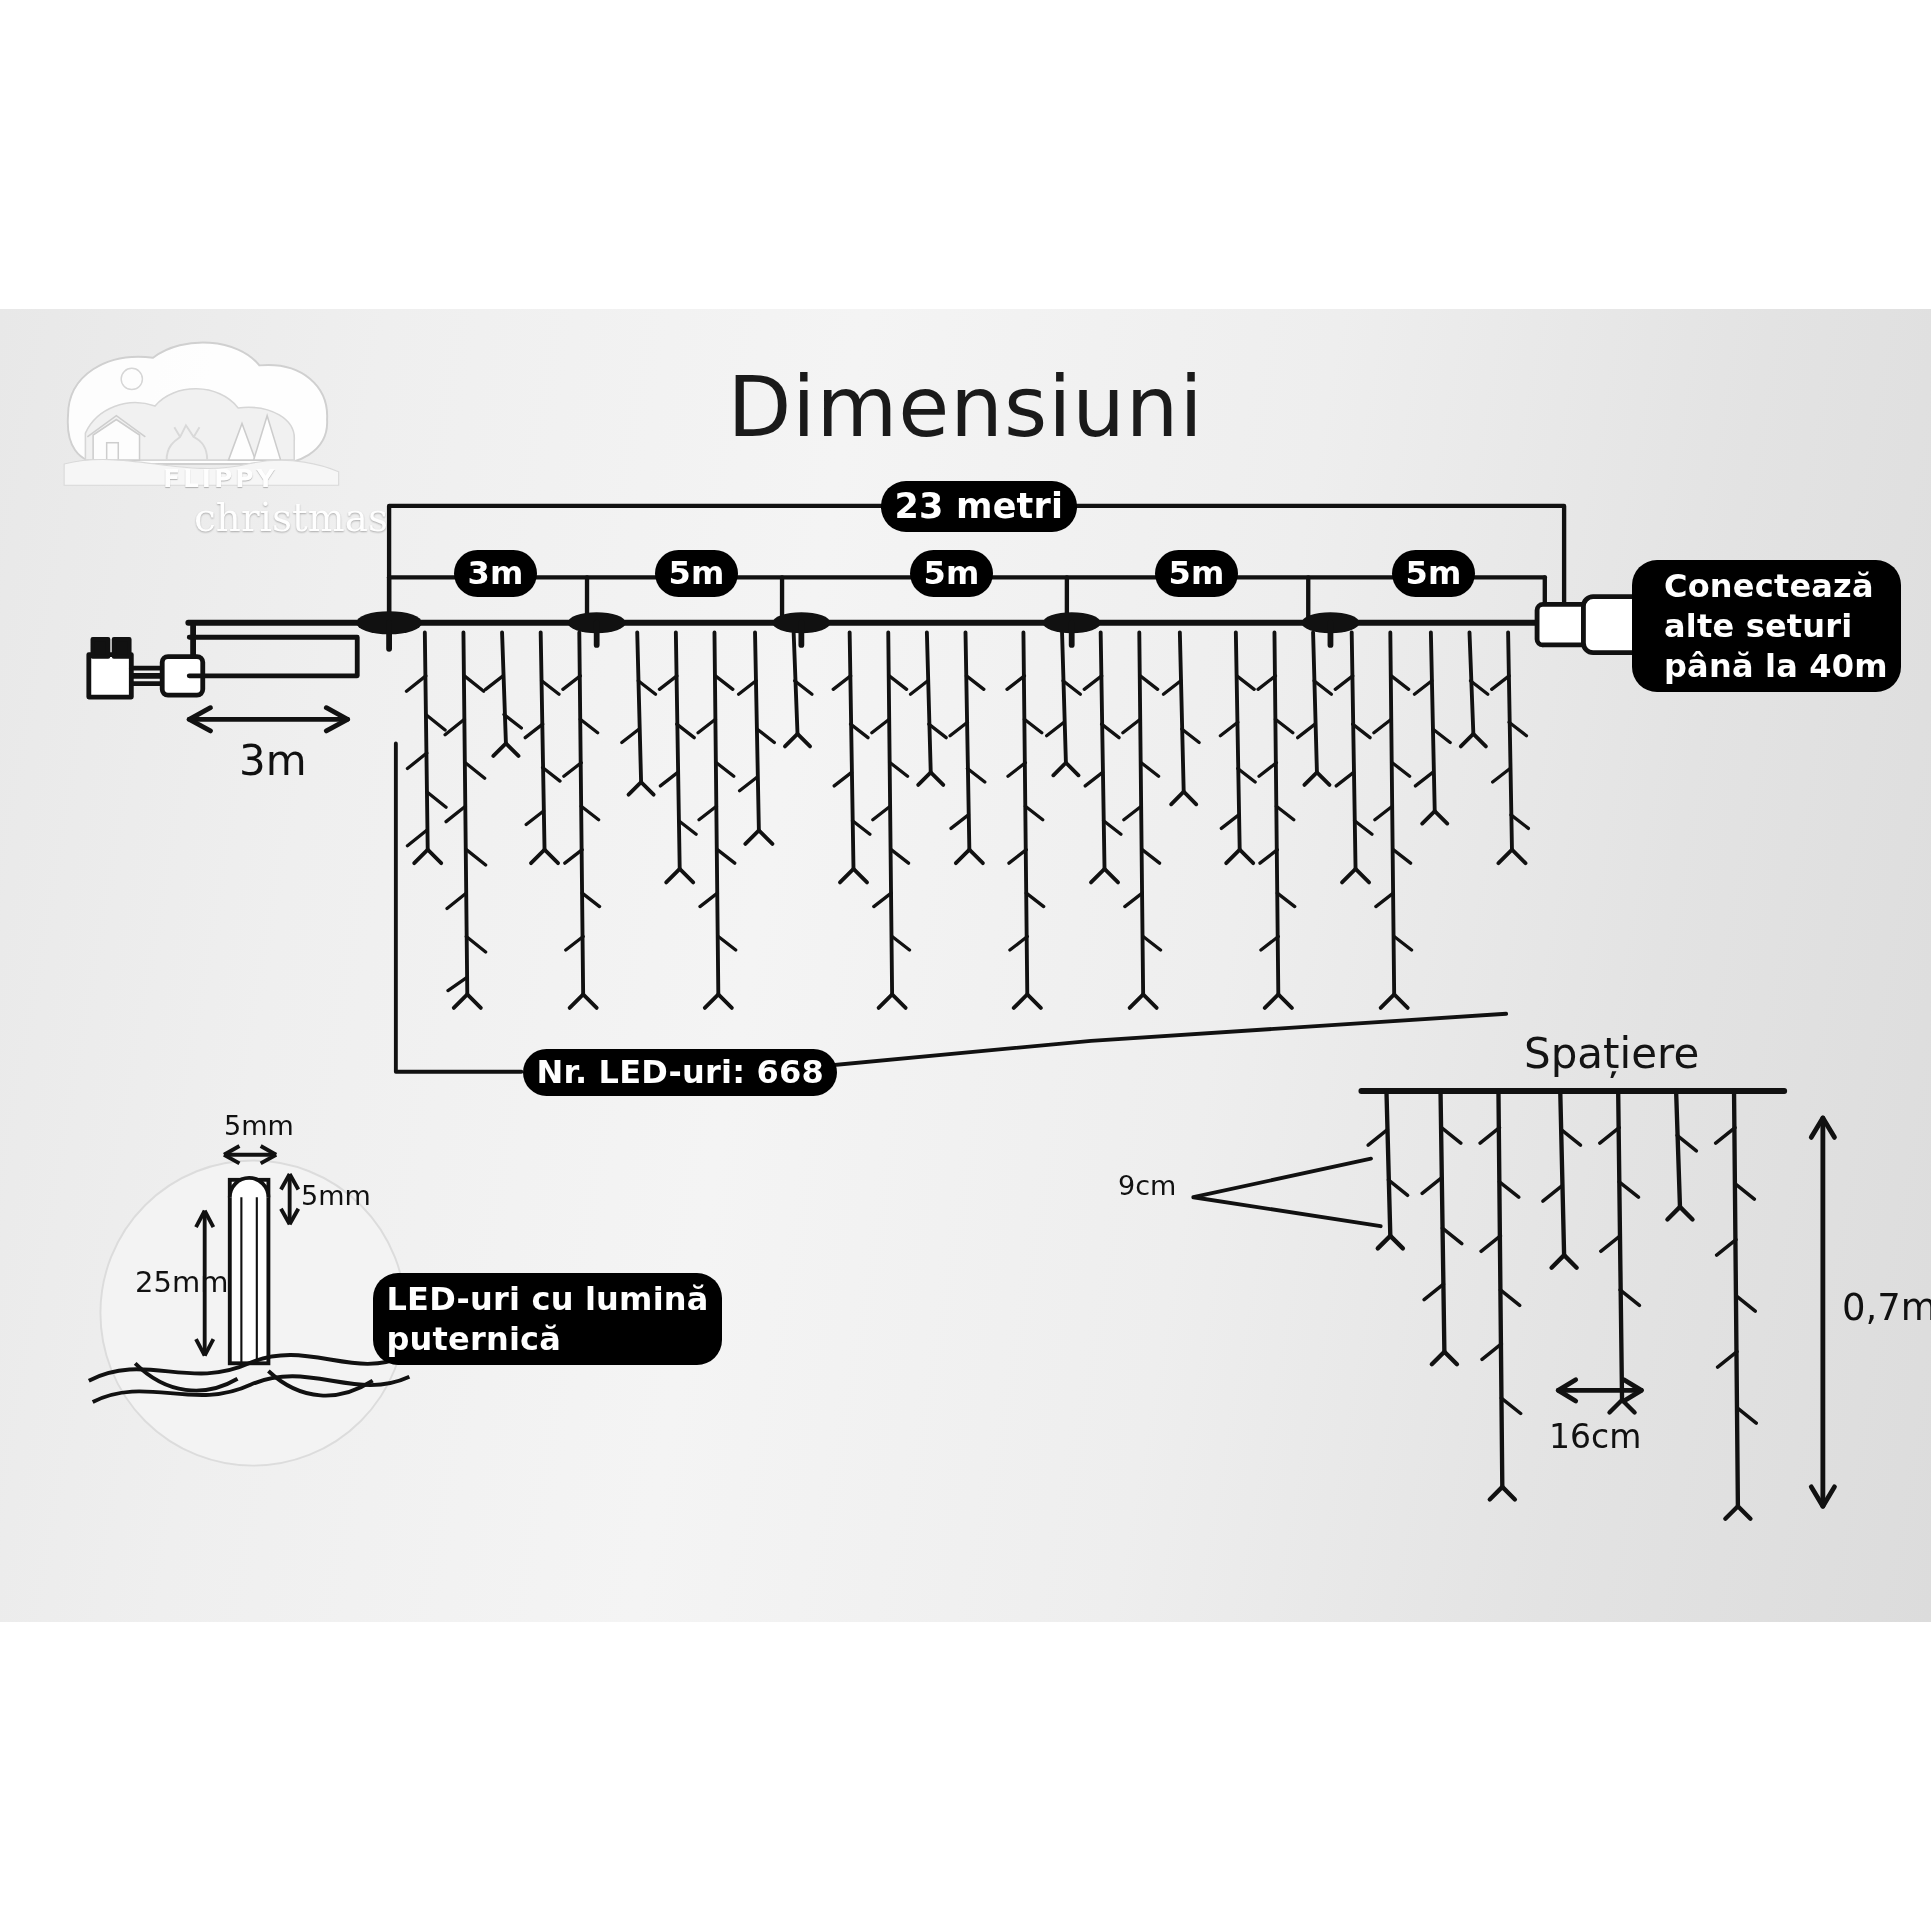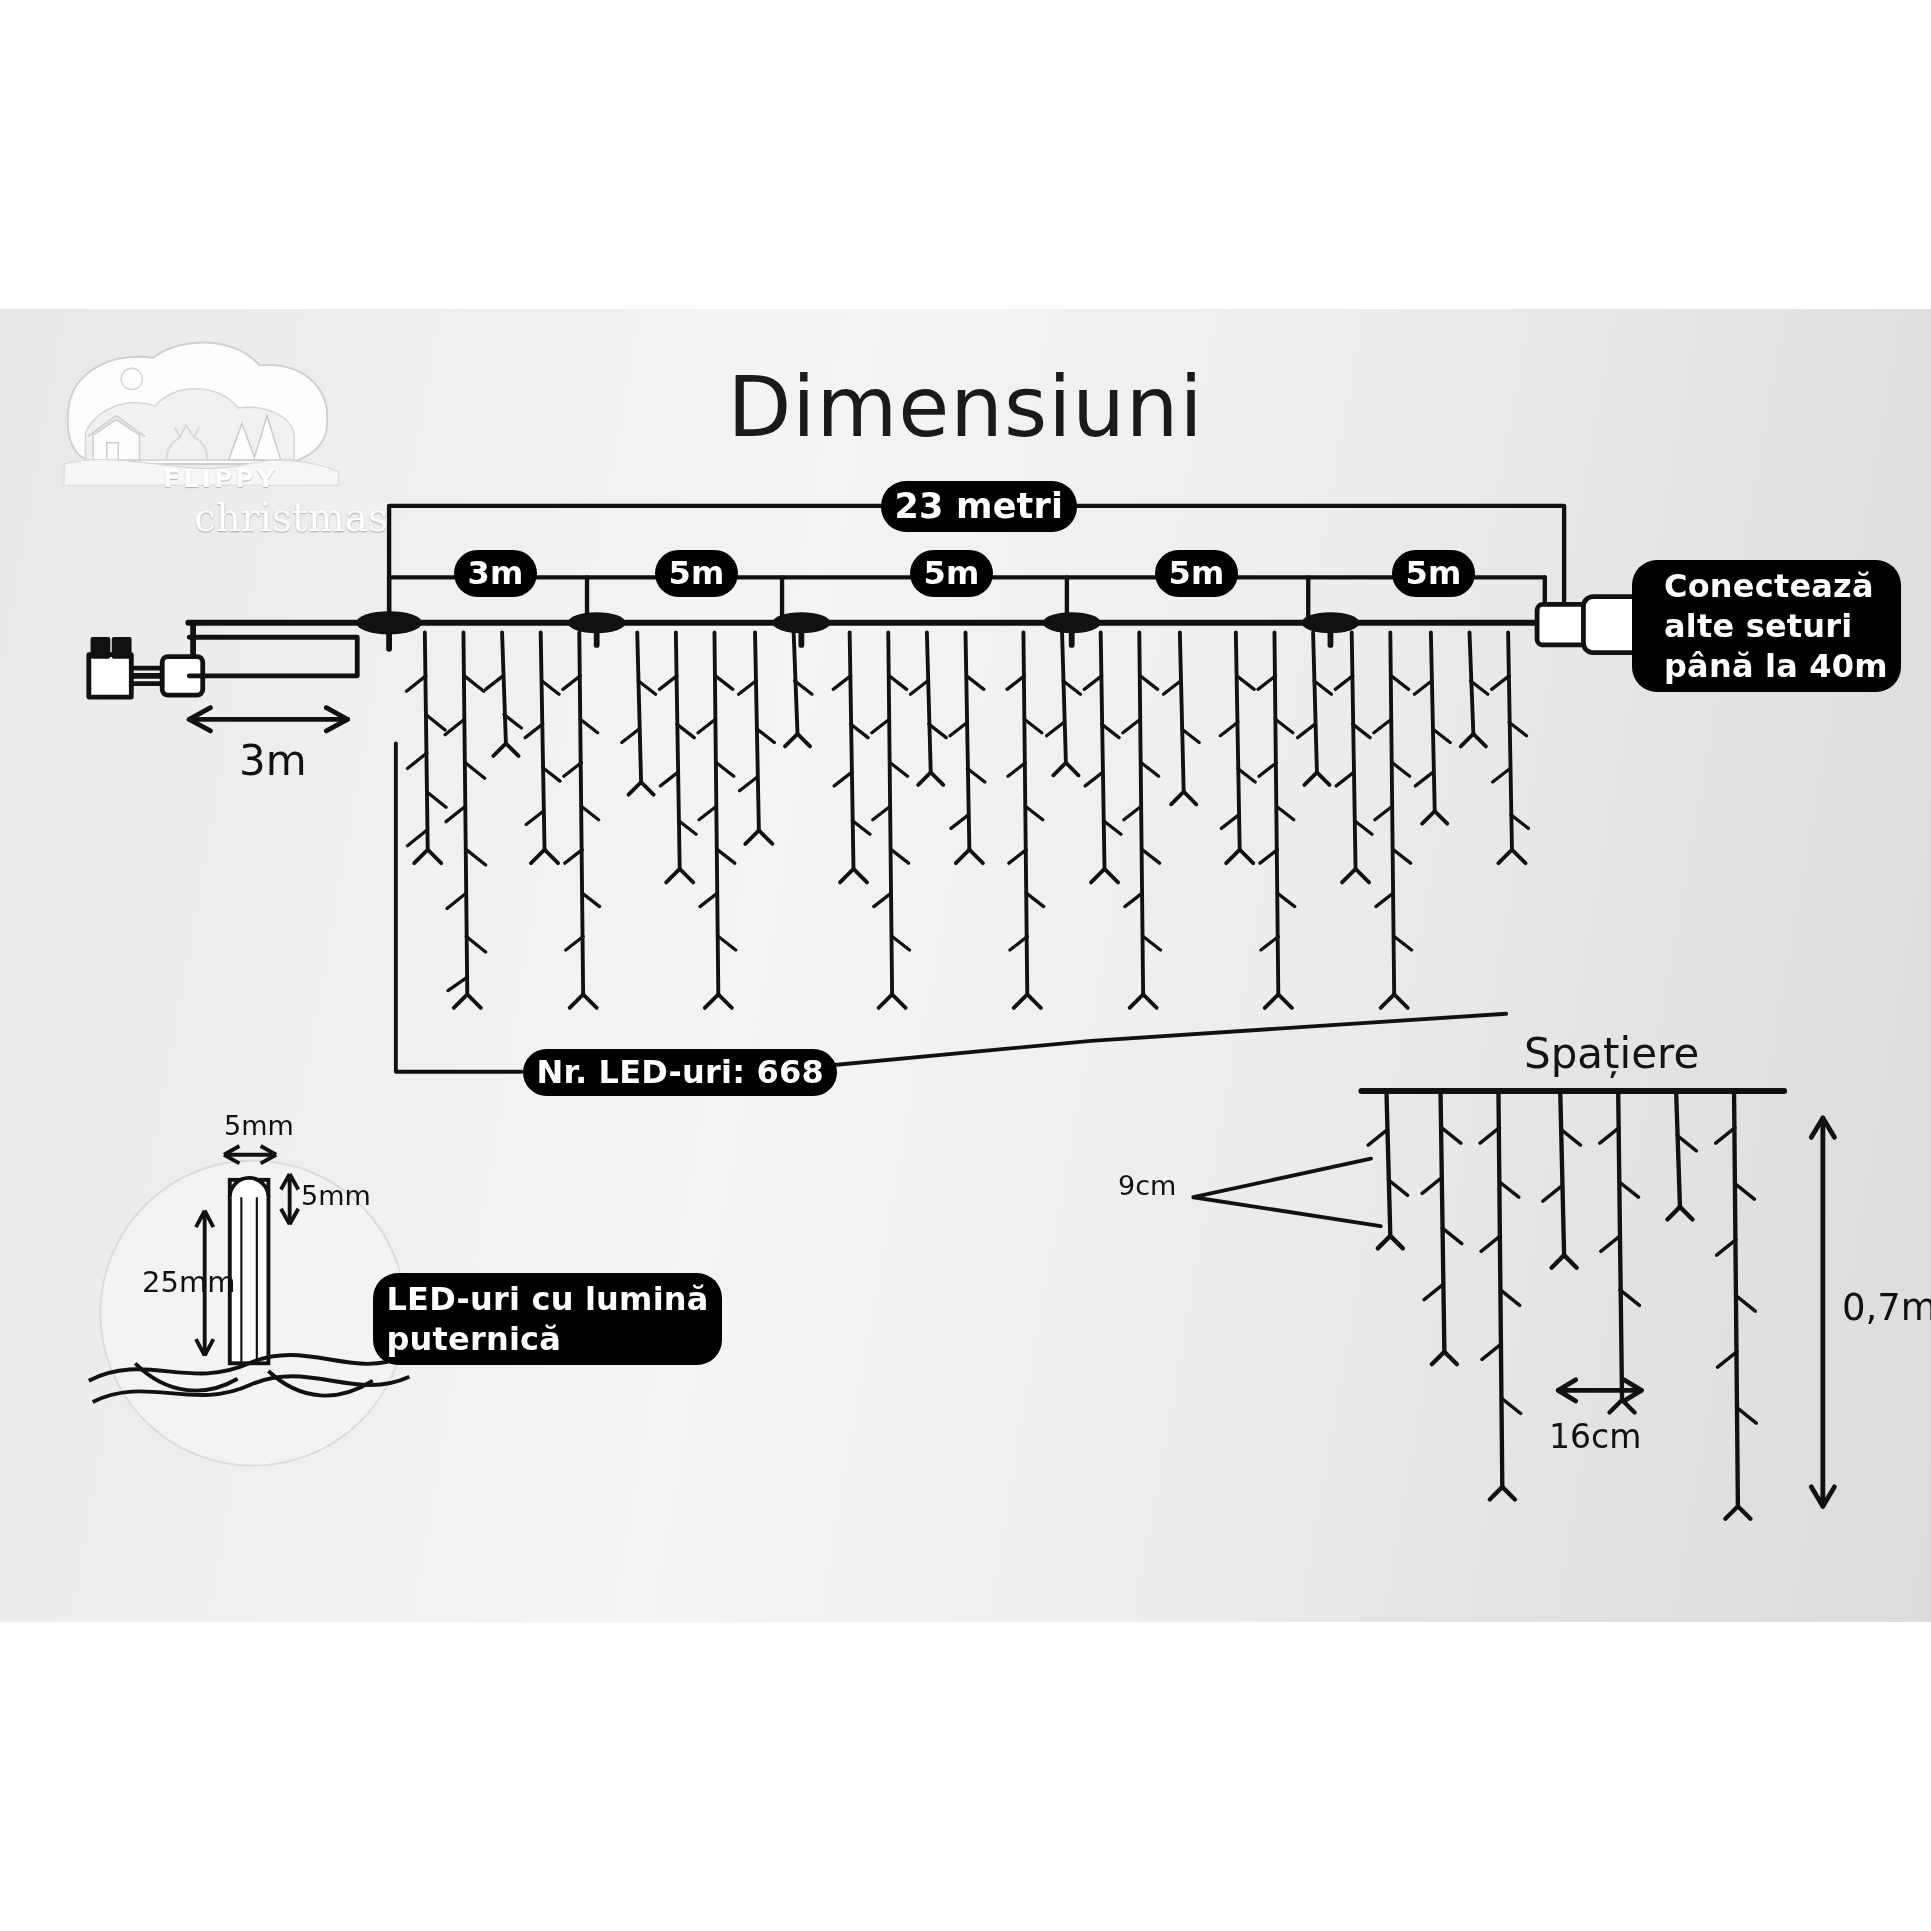--- a/index.html
+++ b/index.html
@@ -398,21 +398,21 @@
 
         <path d="M212 1254 L212 1404"></path>
         <path d="M212 1254 l-9 17 m9 -17 l9 17"></path>
         <path d="M212 1404 l-9 -17 m9 17 l9 -17"></path>
       </g>
     </g>
   </svg>
 
   <div class="txt" style="left:224px; top:1110px; font-size:27px;">5mm</div>
   <div class="txt" style="left:301px; top:1180px; font-size:27px;">5mm</div>
-  <div class="txt" style="left:142px; top:1265px; font-size:29px;">25mm</div>
+  <div class="txt" style="left:135px; top:1265px; font-size:29px;">25mm</div>
   <div class="chip md" style="left:373px; top:1273px; line-height:1.25;">LED-uri cu lumină
 puternică</div>
 
   <div class="txt section-label" style="left:1524px; top:1029px;">Spațiere</div>
 
   <svg class="overlay" viewBox="0 0 2000 2000">
     <g stroke="#111111" fill="none" stroke-width="4.5" stroke-linecap="round">
 
       <path d="M1410 1130 L1848 1130" stroke-width="6"></path>
 

